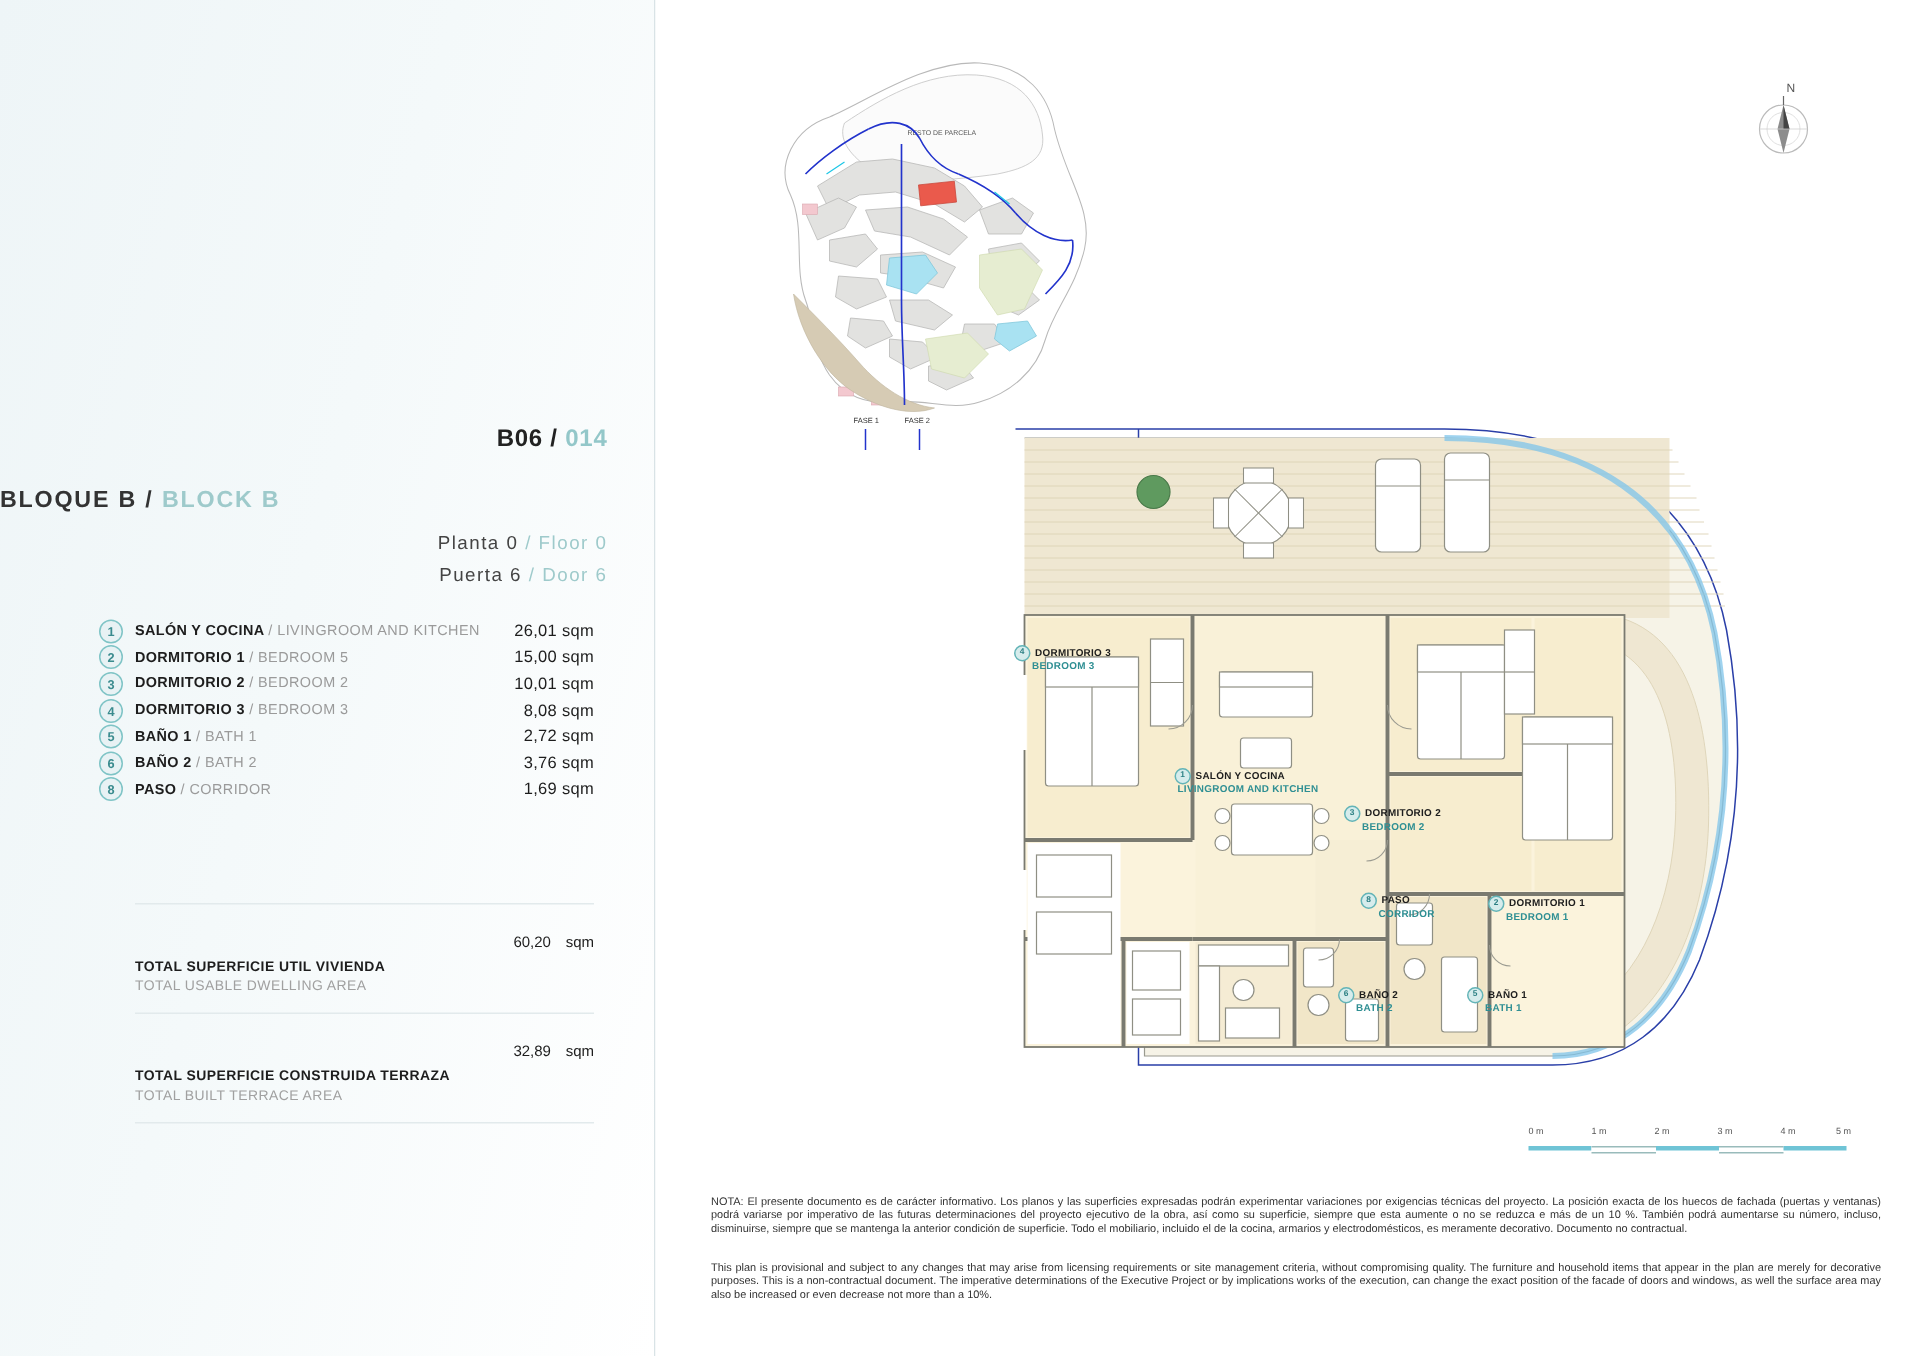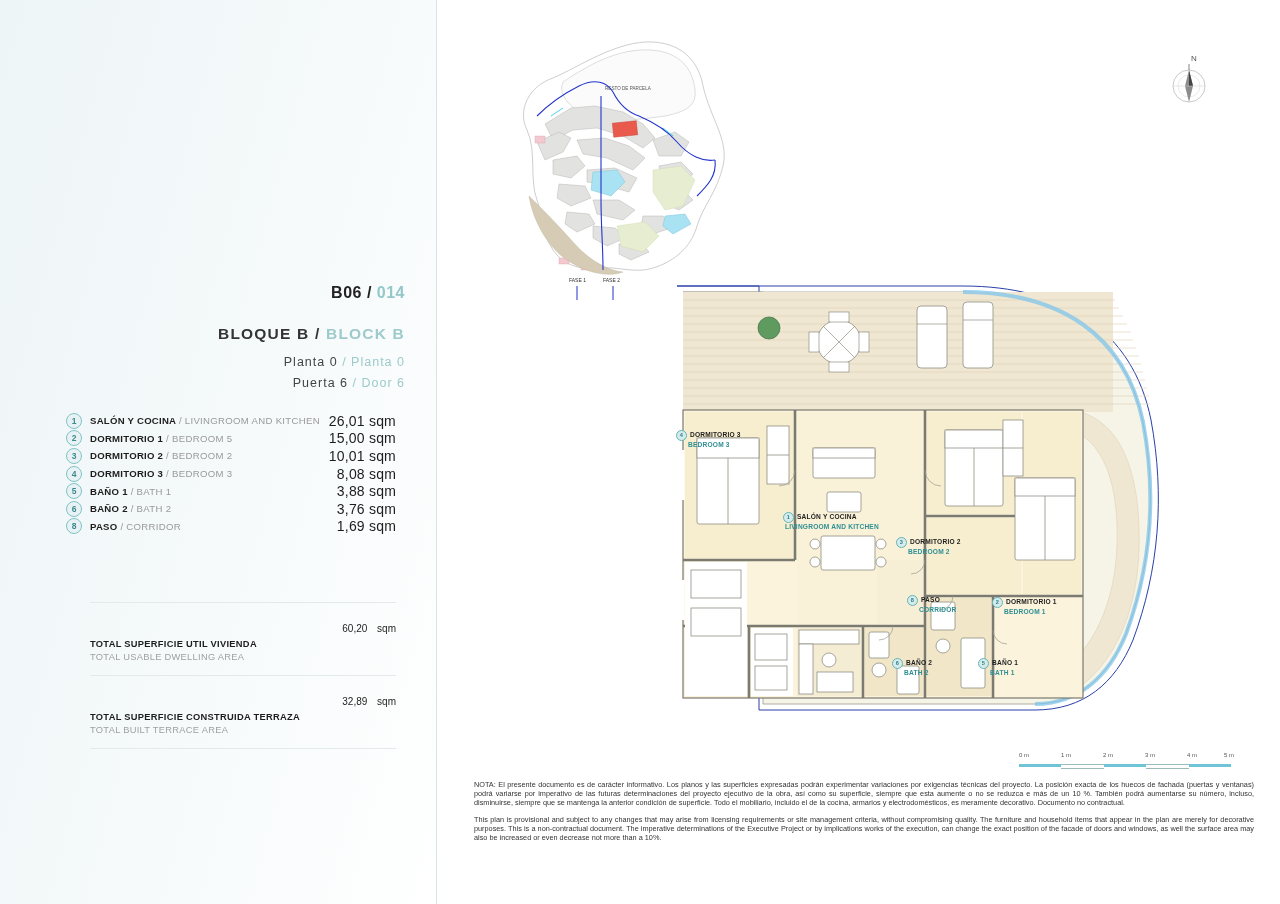--- a/index.html
+++ b/index.html
@@ -44,21 +44,21 @@
     color: #222;
   }
   .unit-title .muted {
     color: #93c7c9;
     font-weight: bold;
   }
   .block-line {
     position: absolute;
     left: 0; top: 325px;
     width: 405px;
-    text-align: right;
+    text-align: left;
     font-size: 15.5px;
     font-weight: bold;
     letter-spacing: 1.2px;
     color: #333;
   }
   .block-line .muted { color: #9ecacb; }
   .floor-line {
     position: absolute;
     left: 0; top: 355px;
     width: 405px;
@@ -109,21 +109,21 @@
     letter-spacing: 0.25px;
     white-space: nowrap;
   }
   .room-name .en {
     font-weight: normal;
     color: #9a9a9a;
     letter-spacing: 0.3px;
   }
   .room-area {
     margin-left: auto;
-    font-size: 14px;
+    font-size: 11px;
     color: #1d1d1d;
     letter-spacing: 0.2px;
     white-space: nowrap;
   }
 
   
   .totals {
     position: absolute;
     left: 90px; top: 602px;
     width: 306px;
@@ -238,21 +238,21 @@
   
   .note {
     position: absolute;
     left: 37px; top: 780px;
     width: 780px;
     font-size: 7.3px;
     line-height: 9.2px;
     color: #333;
     text-align: justify;
   }
-  .note p { margin: 0 0 7px 0; }
+  .note p { margin: 16px 0 7px 0; }
 
   
   svg { display: block; }
 </style>
 </head>
 <body>
 
 <div class="page">
 
   <div class="left-panel">
@@ -263,21 +263,21 @@
     </div>
 
     <div class="block-line">
       <span>BLOQUE  B  /</span>
       <span class="muted">BLOCK  B</span>
     </div>
 
     <div class="floor-line">
       <span>Planta 0</span>
       <span class="muted">/</span>
-      <span class="muted">Planta</span>
+      <span class="muted">Floor</span>
       <span class="muted">0</span>
     </div>
 
     <div class="door-line">
       <span>Puerta 6</span>
       <span class="muted">/</span>
       <span class="muted">Door</span>
       <span class="muted">6</span>
     </div>
 
@@ -318,21 +318,21 @@
         </span>
         <span class="room-area">8,08  sqm</span>
       </div>
 
       <div class="room-row">
         <span class="badge">5</span>
         <span class="room-name">
           <span>BAÑO 1</span>
           <span class="en">/ BATH 1</span>
         </span>
-        <span class="room-area">3,88  sqm</span>
+        <span class="room-area">2,72  sqm</span>
       </div>
 
       <div class="room-row">
         <span class="badge">6</span>
         <span class="room-name">
           <span>BAÑO 2</span>
           <span class="en">/ BATH 2</span>
         </span>
         <span class="room-area">3,76  sqm</span>
       </div>

